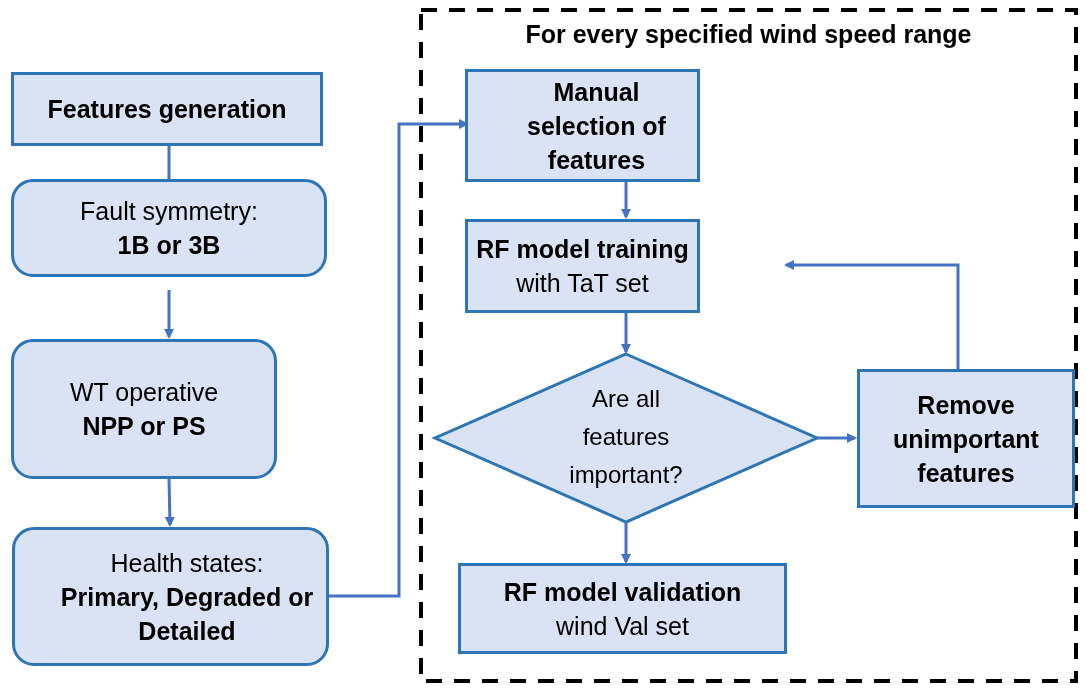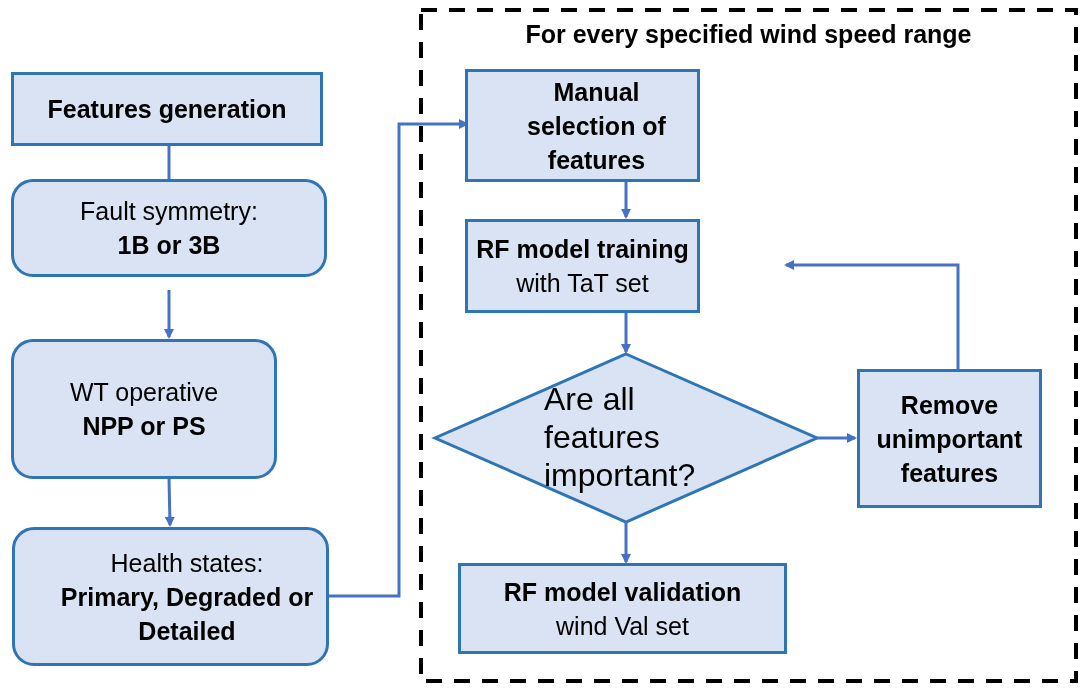--- a/index.html
+++ b/index.html
@@ -7,22 +7,22 @@
          font-family:"Liberation Sans", sans-serif; color:#000; }
   svg.links { position:absolute; left:0; top:0; width:1087px; height:691px; }
   .node { position:absolute; box-sizing:border-box; background:#dae3f3;
           border:3px solid #2e75b6; display:flex; flex-direction:column;
           align-items:center; justify-content:center; text-align:center;
           font-size:25px; line-height:34px; }
   .rounded { border-radius:22px; }
   .b { font-weight:bold; }
   .title { position:absolute; left:421px; width:655px; top:20px; text-align:center;
            font-weight:bold; font-size:25px; }
-  .diamond-text { position:absolute; left:544px; width:212px; top:380px; 
-                  font-size:32px; line-height:38px; }
+  .diamond-text { position:absolute; left:520px; width:212px; top:380px; text-align:center;
+                  font-size:24px; line-height:38px; }
 </style>
 </head>
 <body>
 
 <svg class="links" viewBox="0 0 1087 691">
   <defs>
     <marker id="ah" markerWidth="10" markerHeight="10" refX="8" refY="5" orient="auto" markerUnits="userSpaceOnUse">
       <path d="M0,0 L10,5 L0,10 z" fill="#4472c4"></path>
     </marker>
   </defs>
@@ -75,21 +75,21 @@
   <span class="b">RF model training</span>
   <span>with TaT set</span>
 </div>
 
 <div class="diamond-text">
   <div>Are all</div>
   <div>features</div>
   <div>important?</div>
 </div>
 
-<div class="node b" style="left:857px; top:369px; width:185px; height:139px;">
+<div class="node b" style="left:857px; top:369px; width:218px; height:139px;">
   <span>Remove</span>
   <span>unimportant</span>
   <span>features</span>
 </div>
 
 <div class="node" style="left:458px; top:563px; width:329px; height:91px;">
   <span class="b">RF model validation</span>
   <span>wind Val set</span>
 </div>
 

